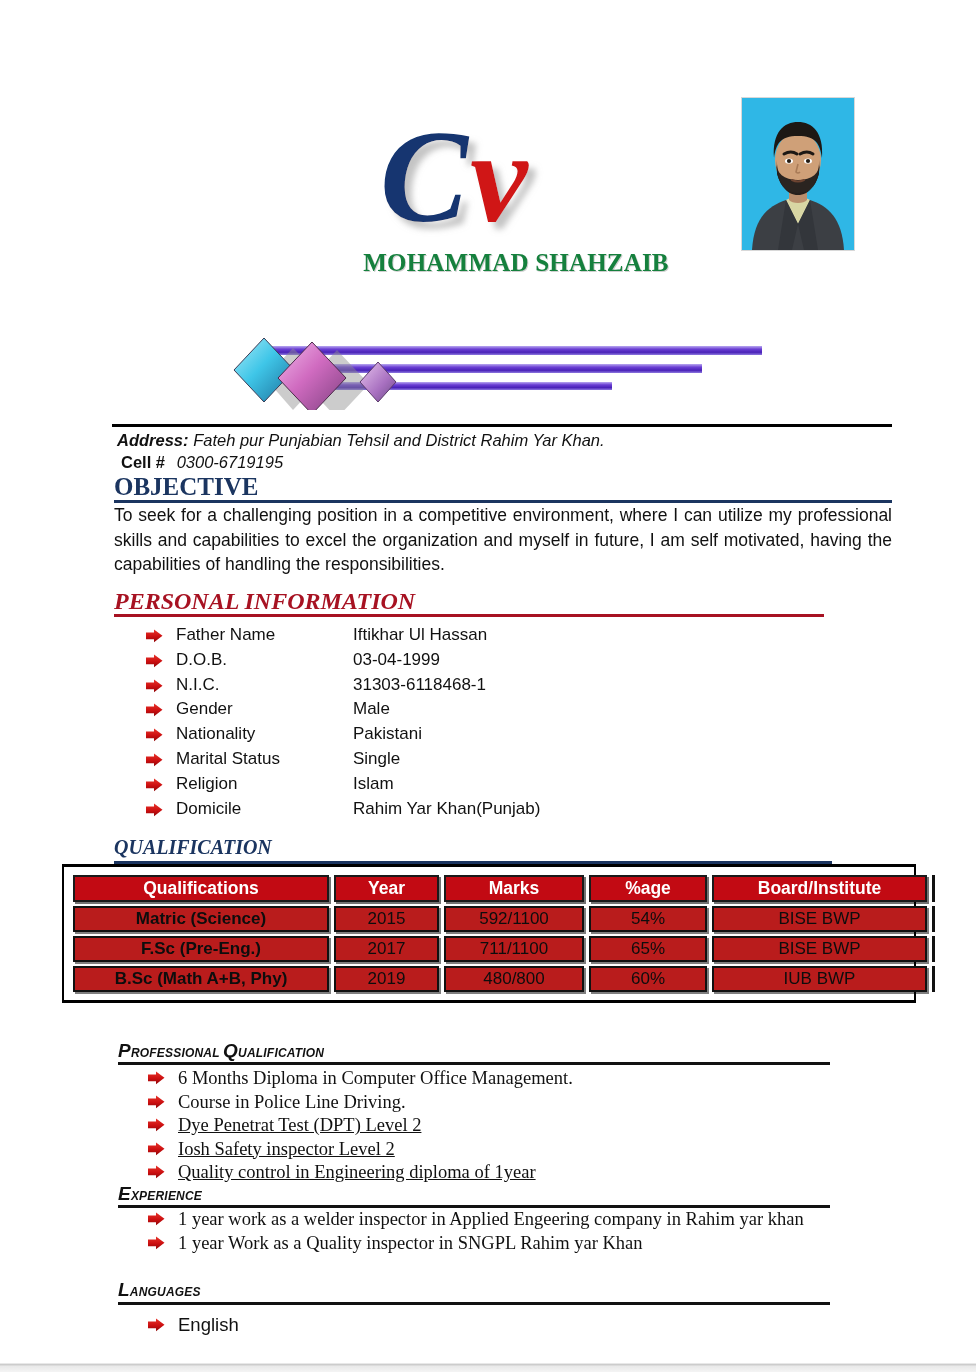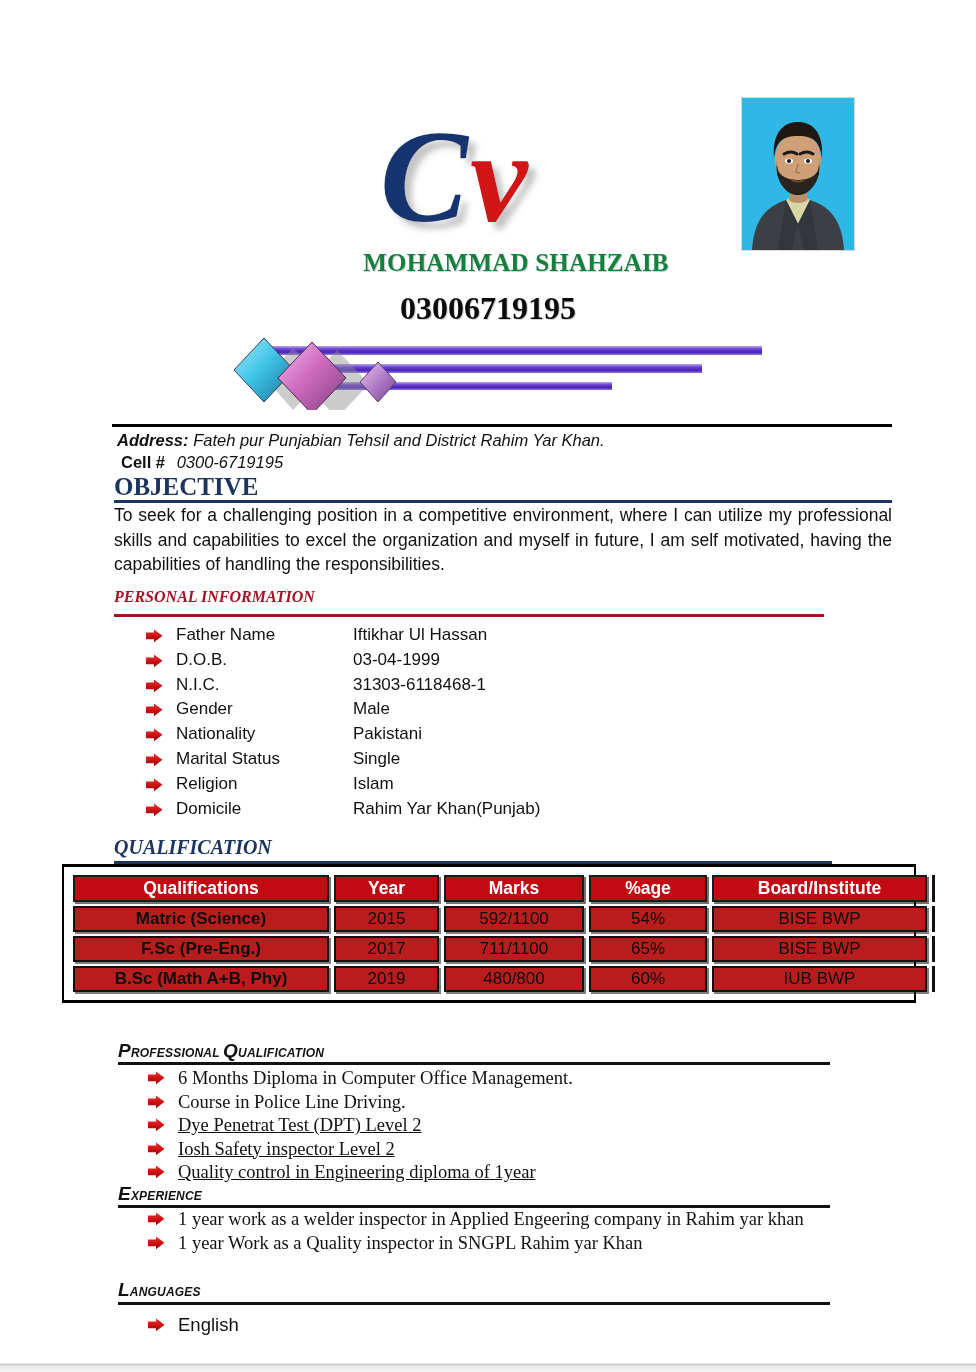--- a/index.html
+++ b/index.html
@@ -132,21 +132,21 @@
     font-family: "Liberation Serif", serif;
     font-weight: bold;
     color: #1b3560;
     font-size: 25px;
   }
   .sec-h.red {
     font-family: "Liberation Serif", serif;
     font-weight: bold;
     font-style: italic;
     color: #a71222;
-    font-size: 16px;
+    font-size: 24px;
   }
   .sec-h.navy-it {
     font-family: "Liberation Serif", serif;
     font-weight: bold;
     font-style: italic;
     color: #1b3560;
     font-size: 20px;
   }
   .sec-h.blk {
     font-family: "Liberation Sans", sans-serif;
@@ -367,21 +367,20 @@
         <ellipse cx="66" cy="63" rx="4" ry="2.6" fill="#ffffff"></ellipse>
         <circle cx="47" cy="63" r="2.1" fill="#241b12"></circle>
         <circle cx="66" cy="63" r="2.1" fill="#241b12"></circle>
 
         <path d="M56 66 L54 74 q2 2 4 0" stroke="#a97b57" stroke-width="1.6" fill="none"></path>
         <path d="M50 82 q6 3 12 0" stroke="#6d4431" stroke-width="2" fill="none" stroke-linecap="round"></path>
       </svg>
     </div>
 
     <div class="fullname">MOHAMMAD SHAHZAIB</div>
-    <div class="phone">03006719195</div>
   </div>
 
   <div class="decor">
     <svg width="560" height="78" viewBox="0 0 560 78">
       <defs>
         <linearGradient id="bar" x1="0" y1="0" x2="0" y2="1">
           <stop offset="0%" stop-color="#b9a8f0"></stop>
           <stop offset="35%" stop-color="#6b3fd4"></stop>
           <stop offset="70%" stop-color="#4a22b8"></stop>
           <stop offset="100%" stop-color="#8e79e0"></stop>

